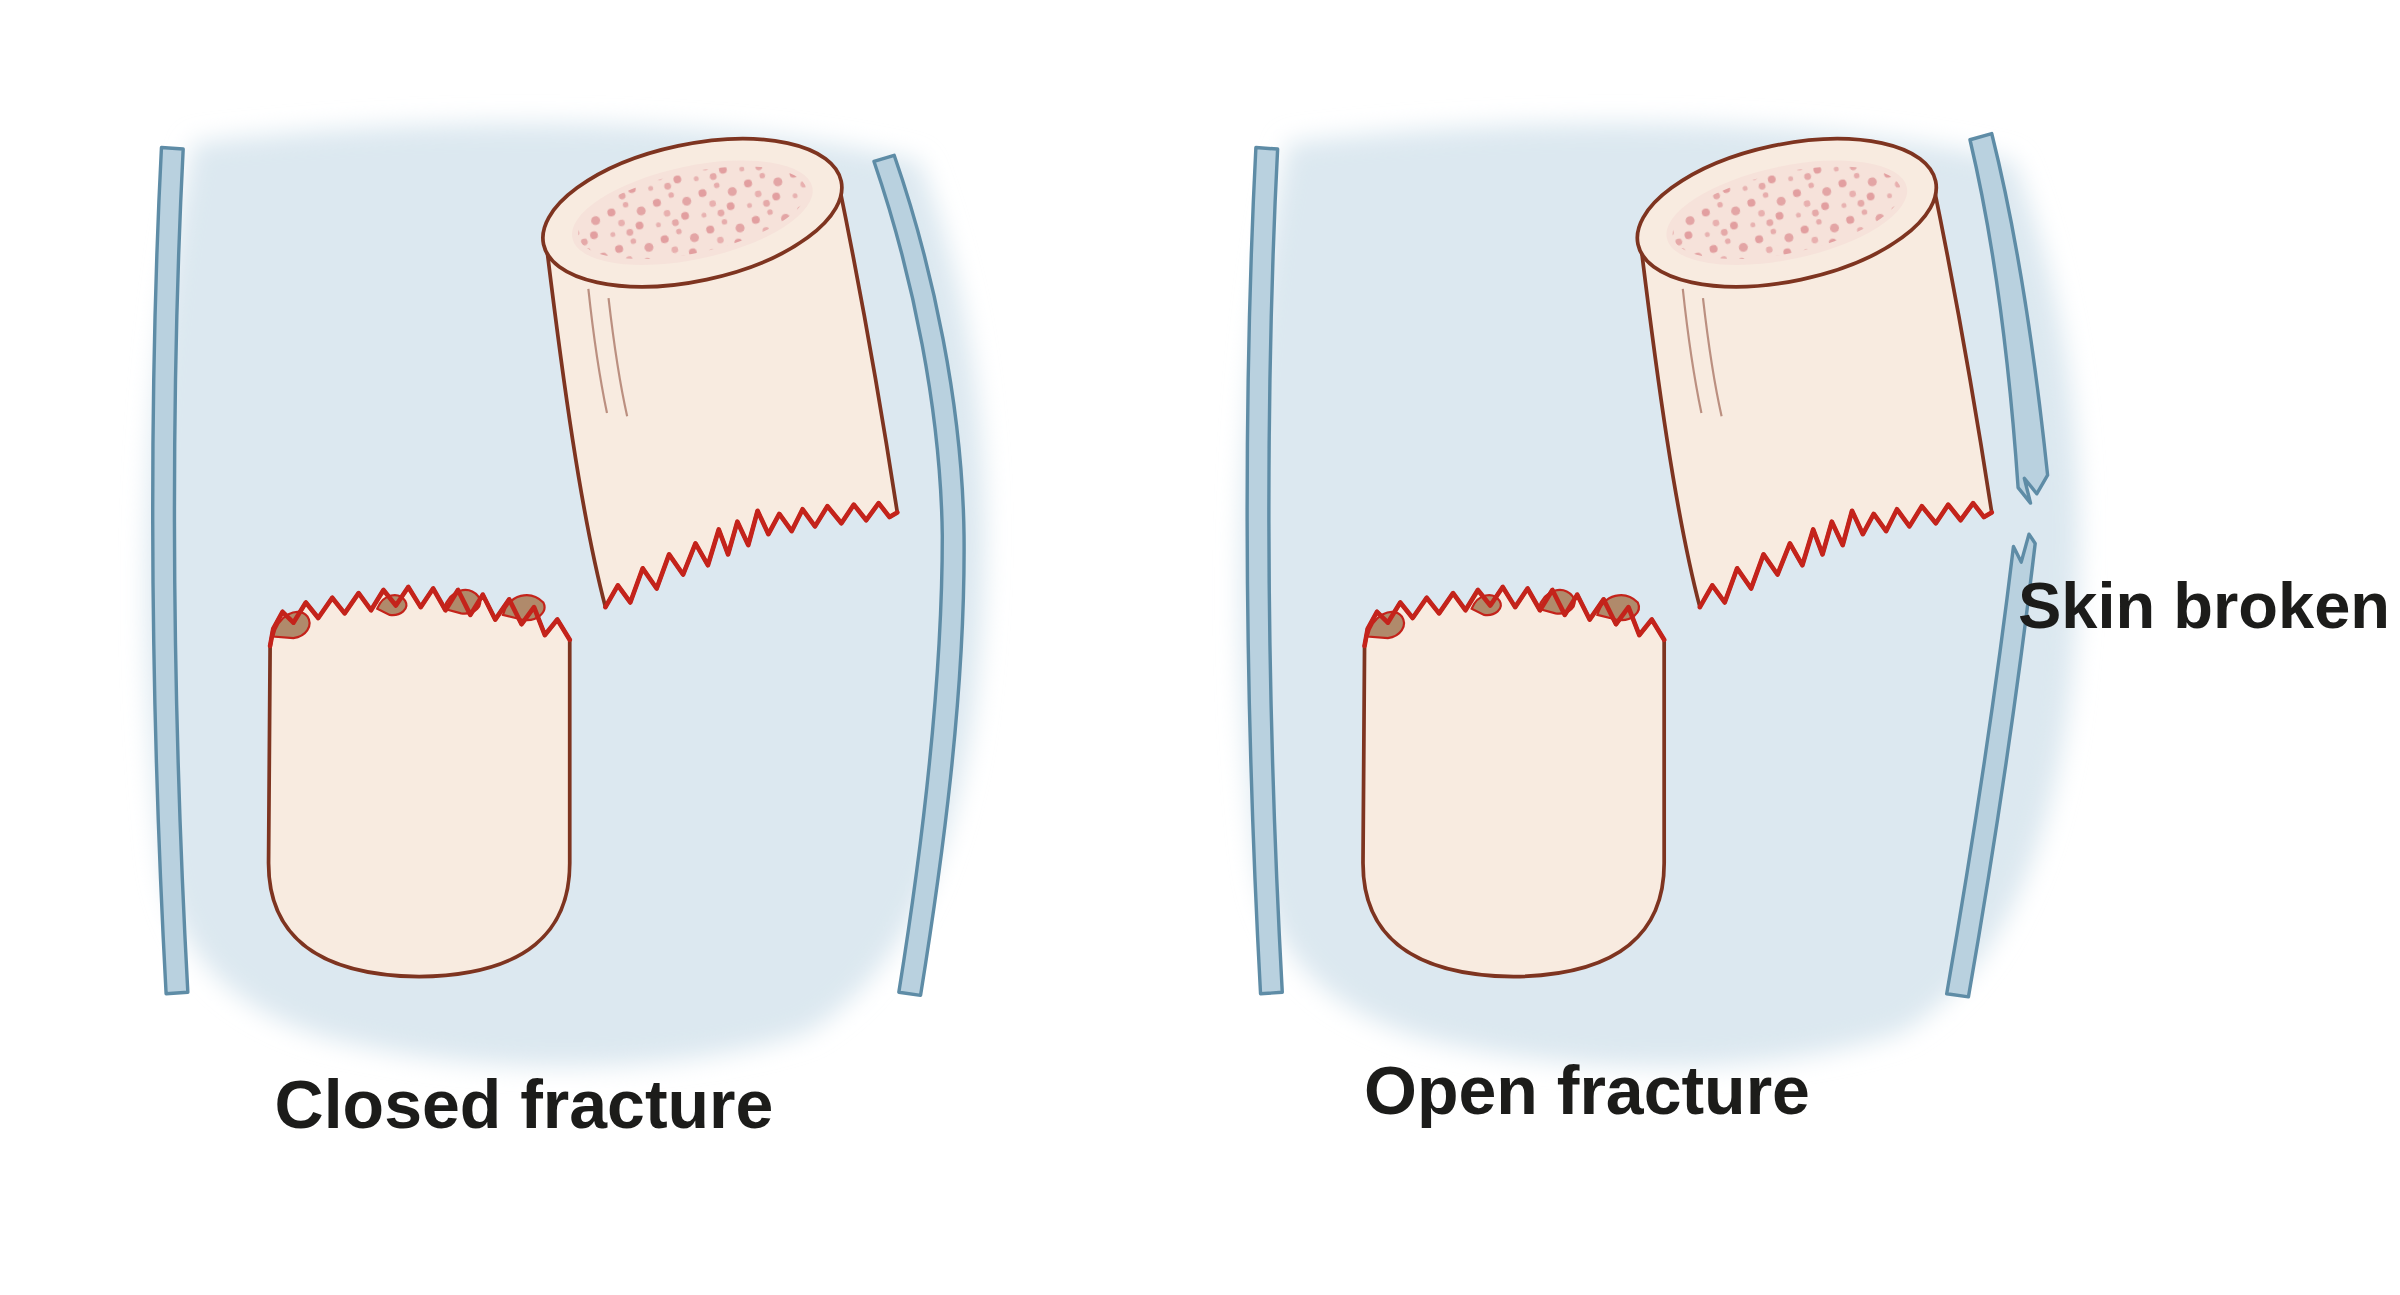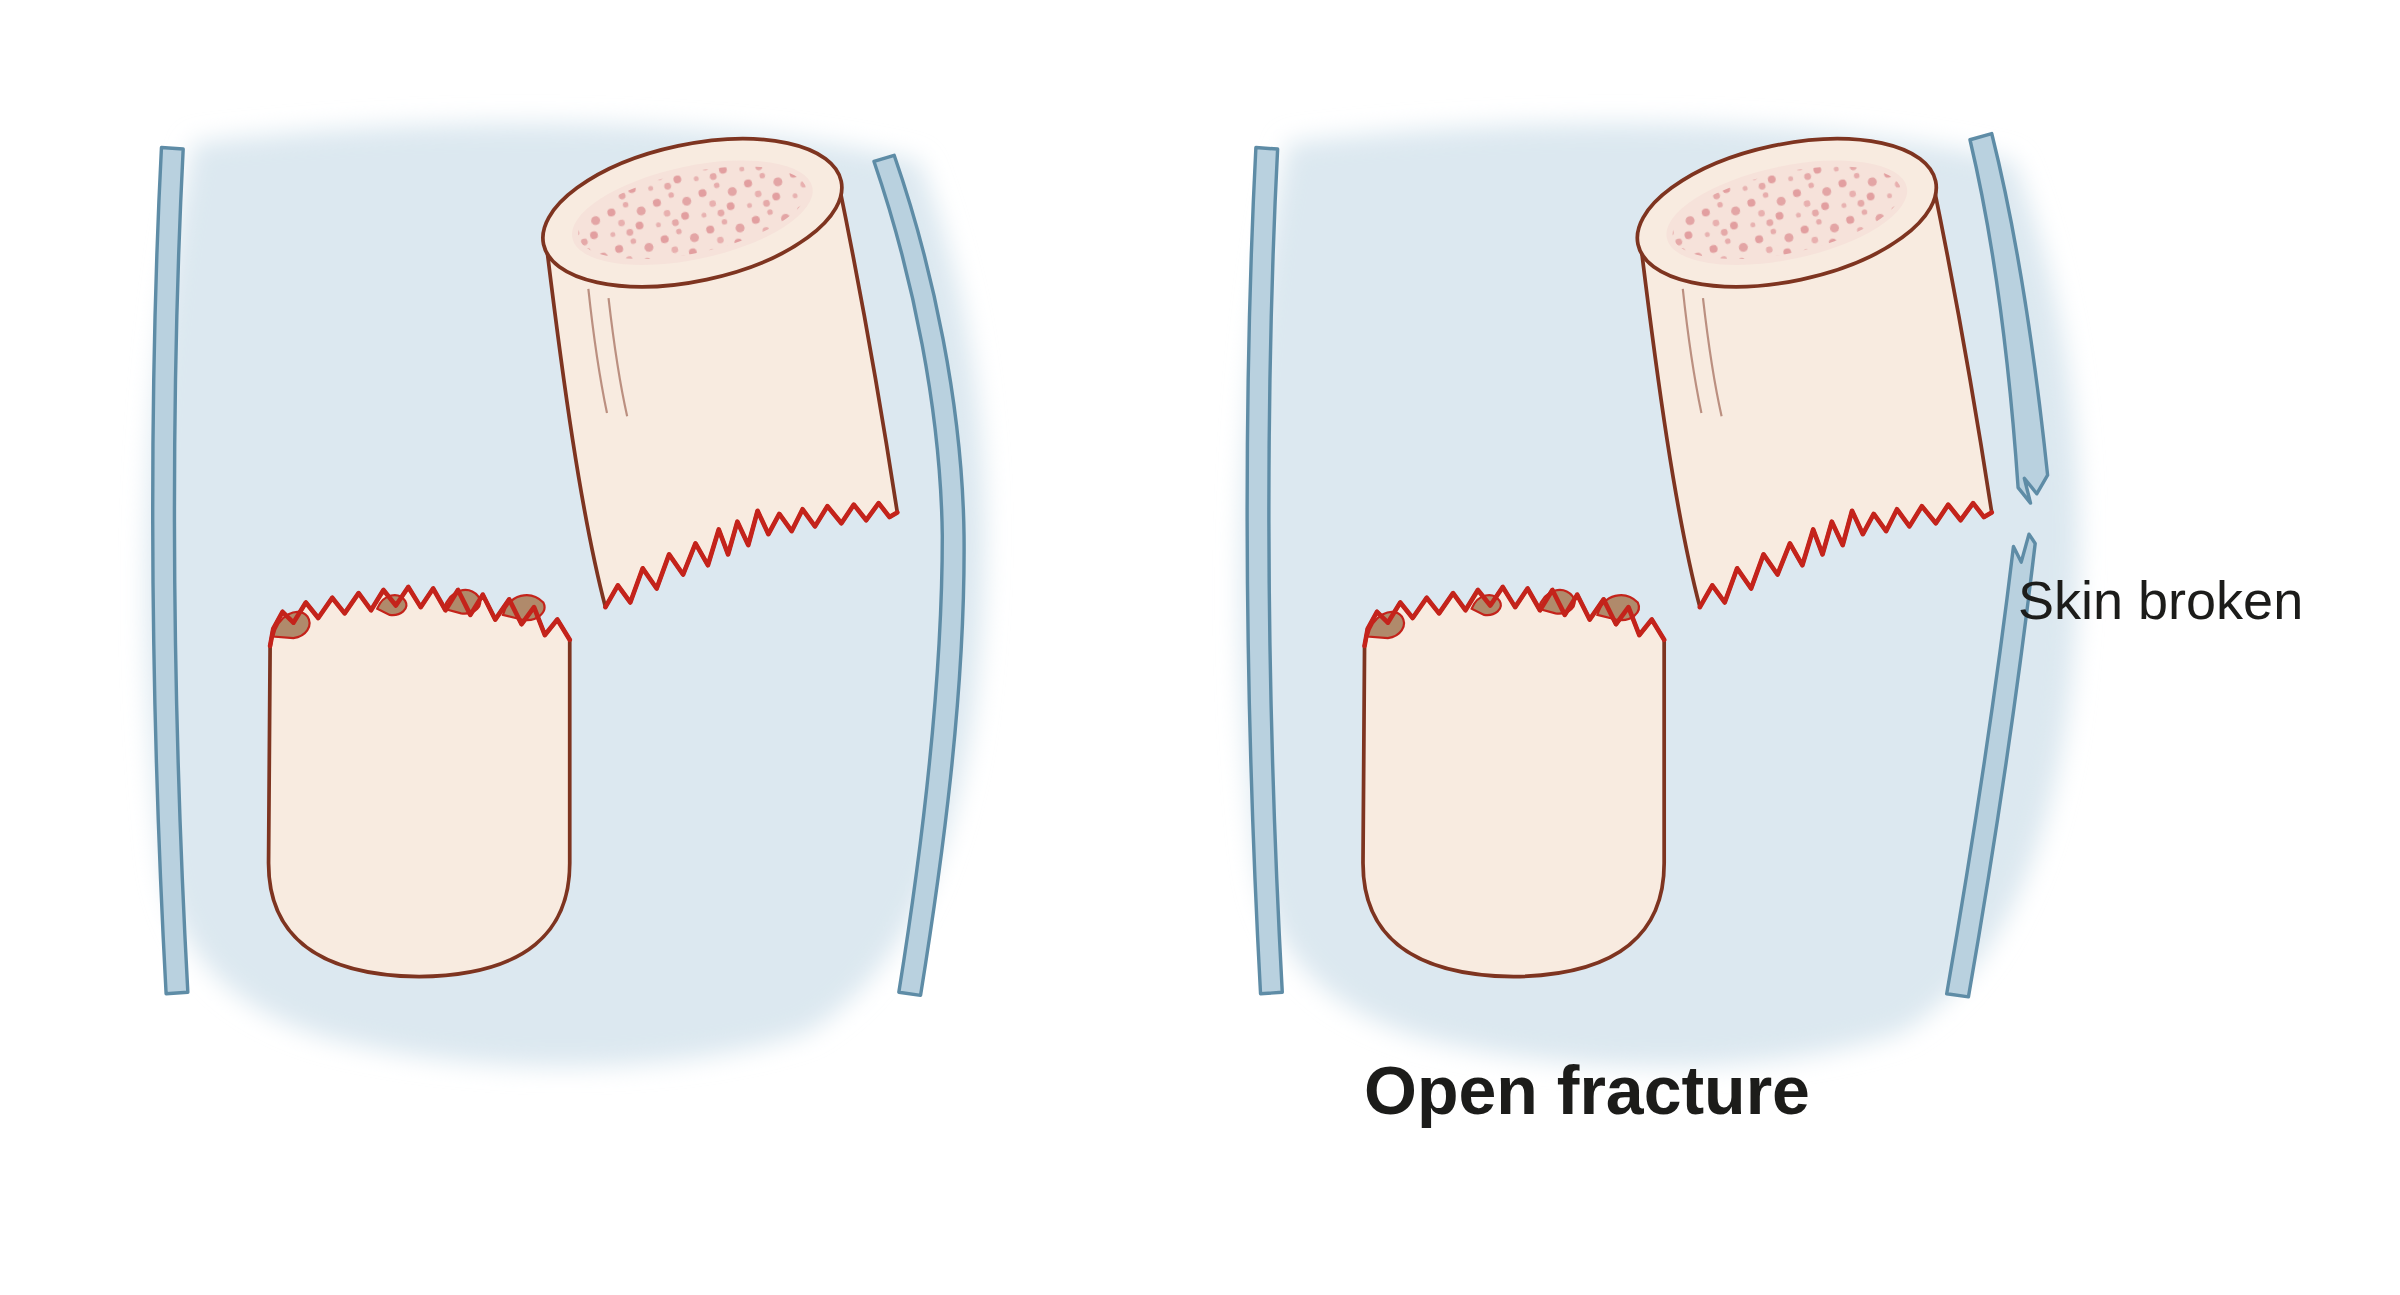--- a/index.html
+++ b/index.html
@@ -25,21 +25,21 @@
 
   .label{
     position:absolute;
     transform:translateX(-50%);
     font-size:68px;font-weight:600;line-height:1;
     color:var(--label-text,#1c1c1a);
     white-space:nowrap;
   }
   .annotation{
     position:absolute;
-    font-size:54px;font-weight:400;line-height:1;
+    font-size:65px;font-weight:700;line-height:1;
     color:var(--label-text,#2b2b2b);
     white-space:nowrap;
   }
   .credit{
     position:absolute;
     font-size:33px;font-weight:400;line-height:1;
     color:var(--credit-text,#3f3f3f);
     white-space:nowrap;
   }
 </style>
@@ -114,18 +114,19 @@
     <g transform="translate(705,0)">
       <use href="#limb"></use>
       <use href="#skinLeft"></use>
       <path class="skin" d="M 578 86 C 594 150 606 230 614 306 L 607 318 L 599 308 L 603 324 L 595 314 C 590 242 581 162 564 90 Z"></path>
       <path class="skin" d="M 606 350 C 594 452 578 556 563 642 L 549 640 C 564 554 580 452 592 352 L 597 362 L 602 344 Z"></path>
       <use href="#lowerBone"></use>
       <use href="#upperBone"></use>
     </g>
   </svg>
 
+  <div class="label" style="left:524px;top:1070px;">Closed fracture</div>
 
   <div class="label" style="left:1587px;top:1056px;">Open fracture</div>
 
   <div class="annotation" style="left:2018px;top:573px;">Skin broken</div>
 
 </div>
 
 </body></html>

